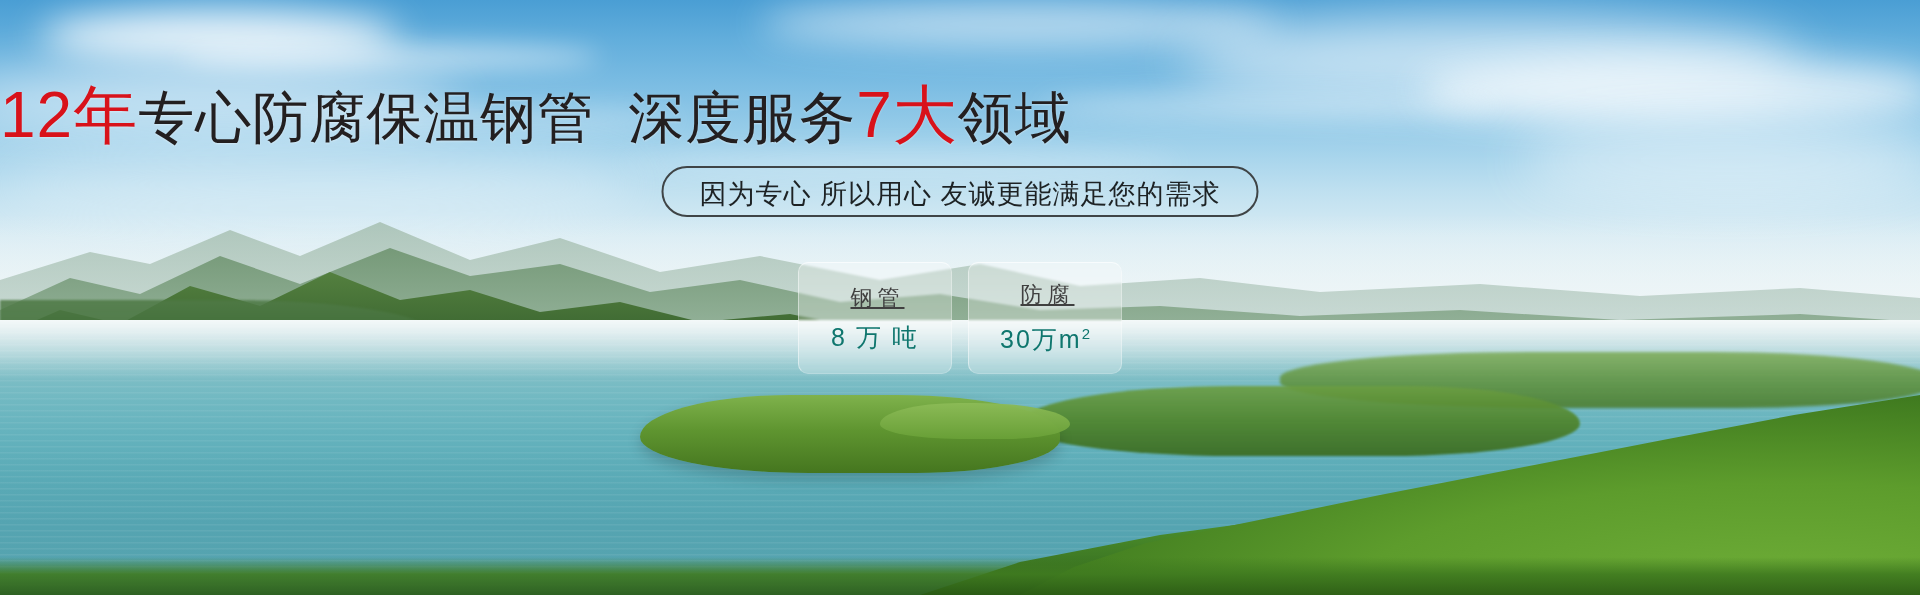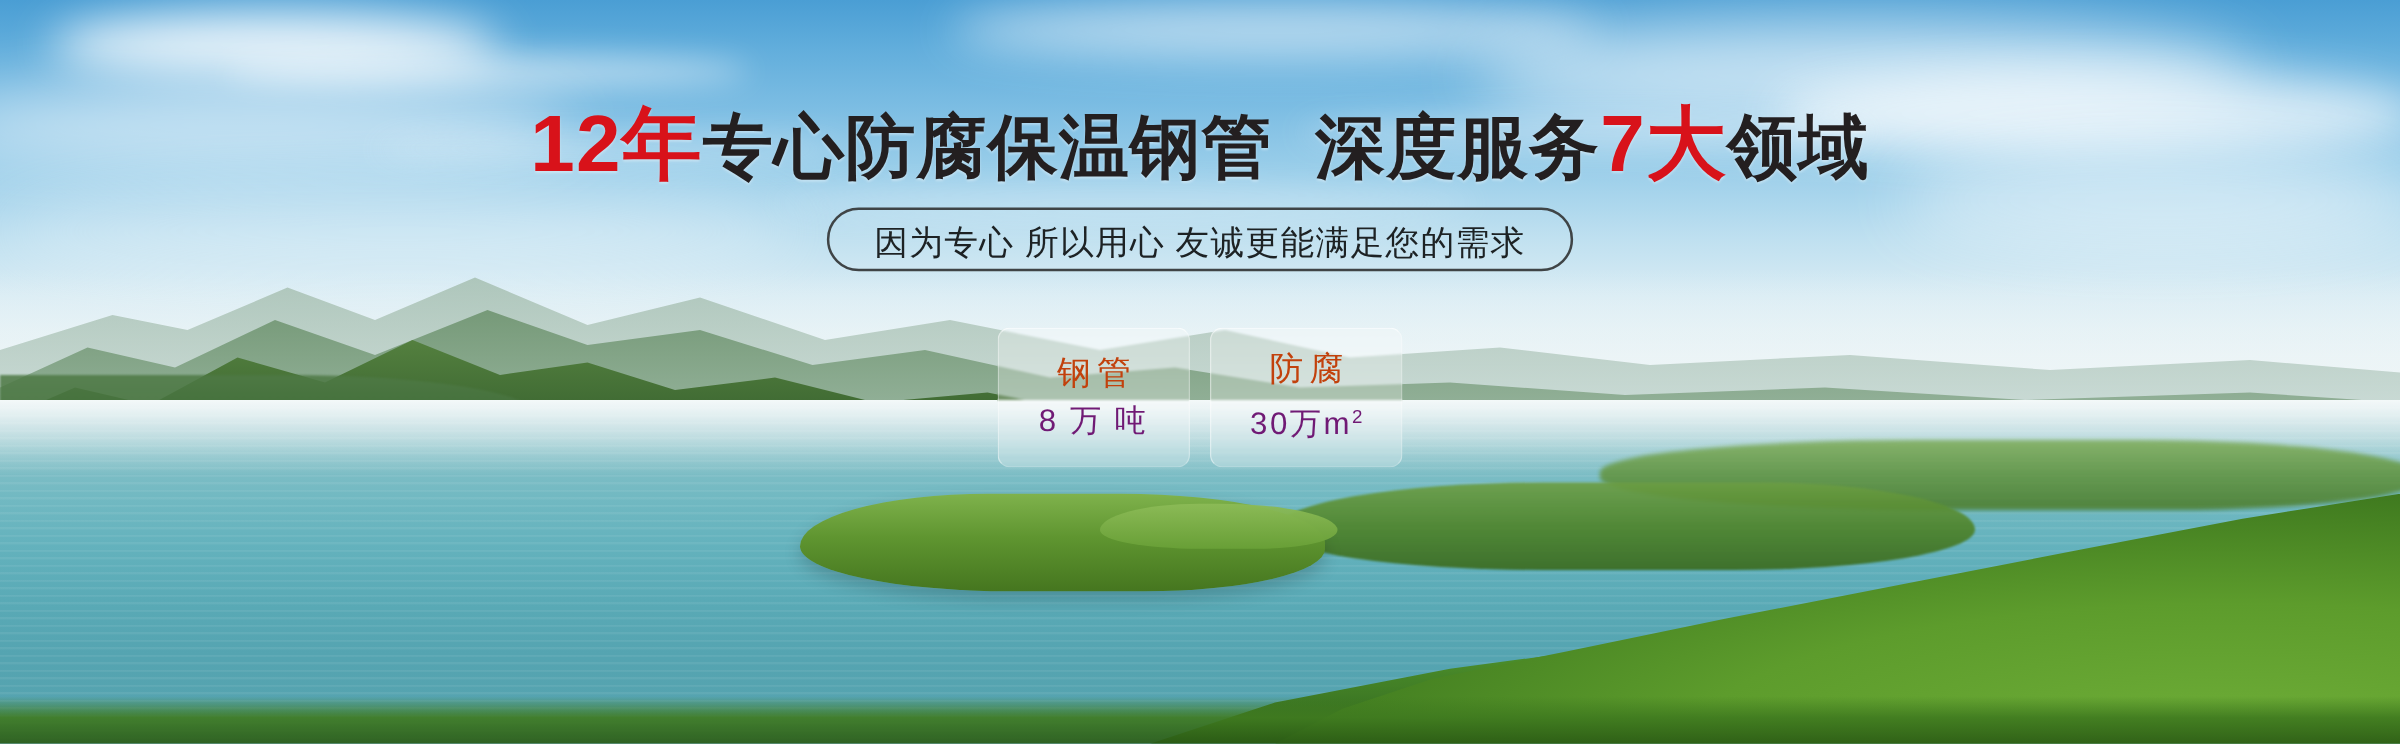--- a/index.html
+++ b/index.html
@@ -116,23 +116,22 @@
     background:linear-gradient(180deg,#4f7a46 0%,#3d6a34 100%);
     border-radius:0 60% 30% 0/0 70% 60% 0;
     opacity:.85;filter:blur(1px);
   }
 
   
   .content{position:absolute;inset:0;}
 
   .headline{
     position:absolute;left:0;top:84px;width:1920px;
-    text-align:center;
     font-family:"Liberation Sans","DejaVu Sans",sans-serif;
-    font-weight:bold;
+    font-weight:normal;
     font-size:56px;
     line-height:62px;
     letter-spacing:1px;
     color:#231f20;
     text-shadow:0 1px 2px rgba(255,255,255,.35);
     white-space:nowrap;
   }
   .headline .red{color:#d8121a;font-size:64px;}
   .headline .gap{display:inline-block;width:34px;}
 
@@ -159,25 +158,25 @@
     border-top:1px solid rgba(255,255,255,.62);
     border-left:1px solid rgba(255,255,255,.45);
     border-right:1px solid rgba(255,255,255,.30);
     border-bottom:1px solid rgba(255,255,255,.18);
     border-radius:10px;
     display:flex;flex-direction:column;align-items:center;justify-content:center;
     gap:12px;
     backdrop-filter:blur(1px);
   }
   .card .ct{
-    font-size:27px;color:#c2410c;letter-spacing:5px;
-    text-indent:5px;line-height:26px;font-weight:500;
+    font-size:22px;color:#404040;letter-spacing:5px;
+    text-indent:5px;line-height:26px;font-weight:500;text-decoration:underline;
   }
   .card .cv{
-    font-size:25px;color:#701a75;letter-spacing:2px;
+    font-size:25px;color:#0f766e;letter-spacing:2px;
     line-height:28px;white-space:nowrap;
   }
   .card .cv sup{font-size:15px;vertical-align:super;letter-spacing:0;}
 </style>
 </head>
 <body>
 
 <div class="banner">
 
   <div class="scene">

